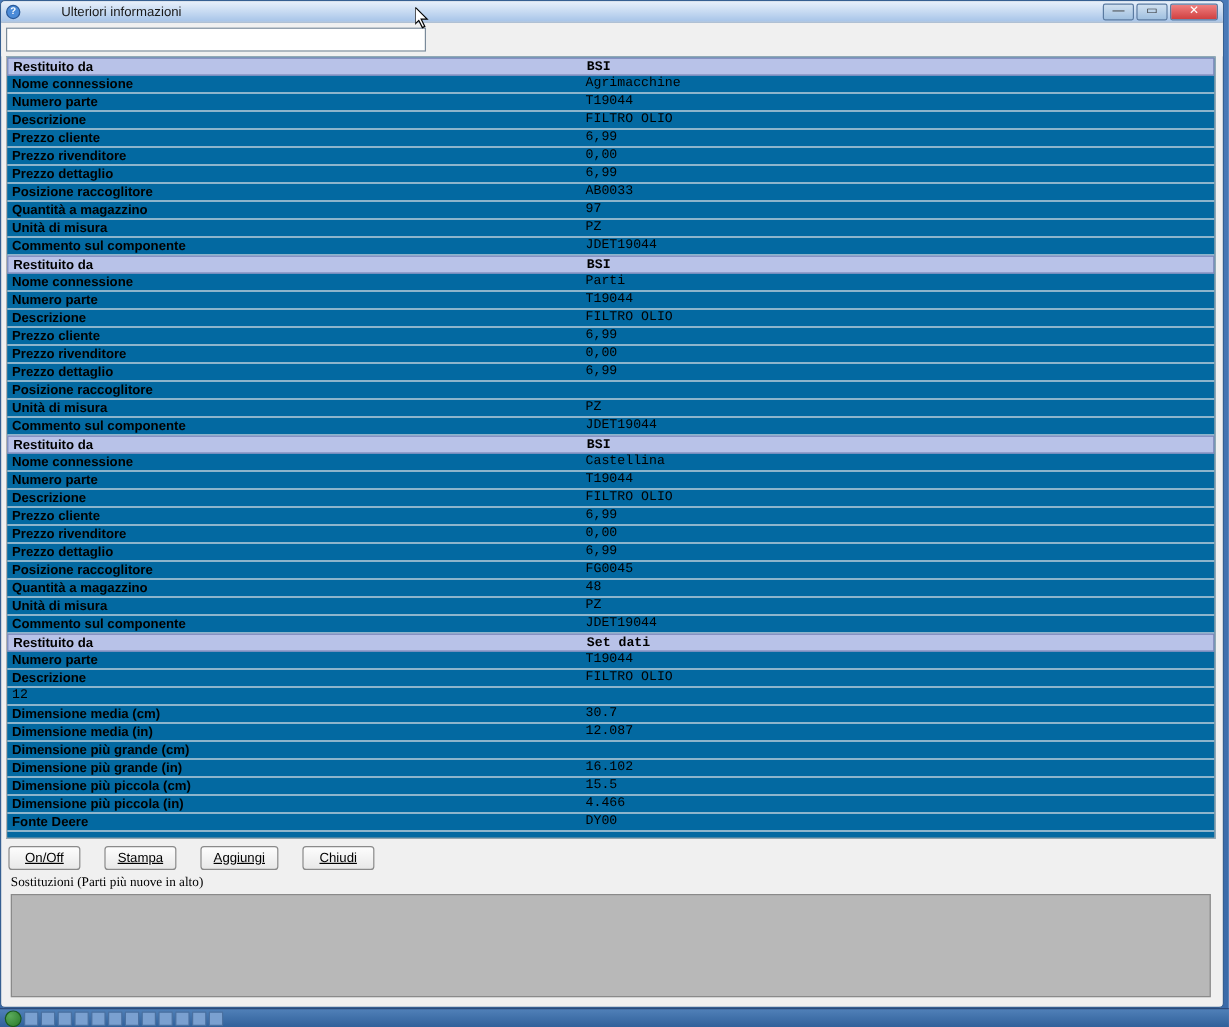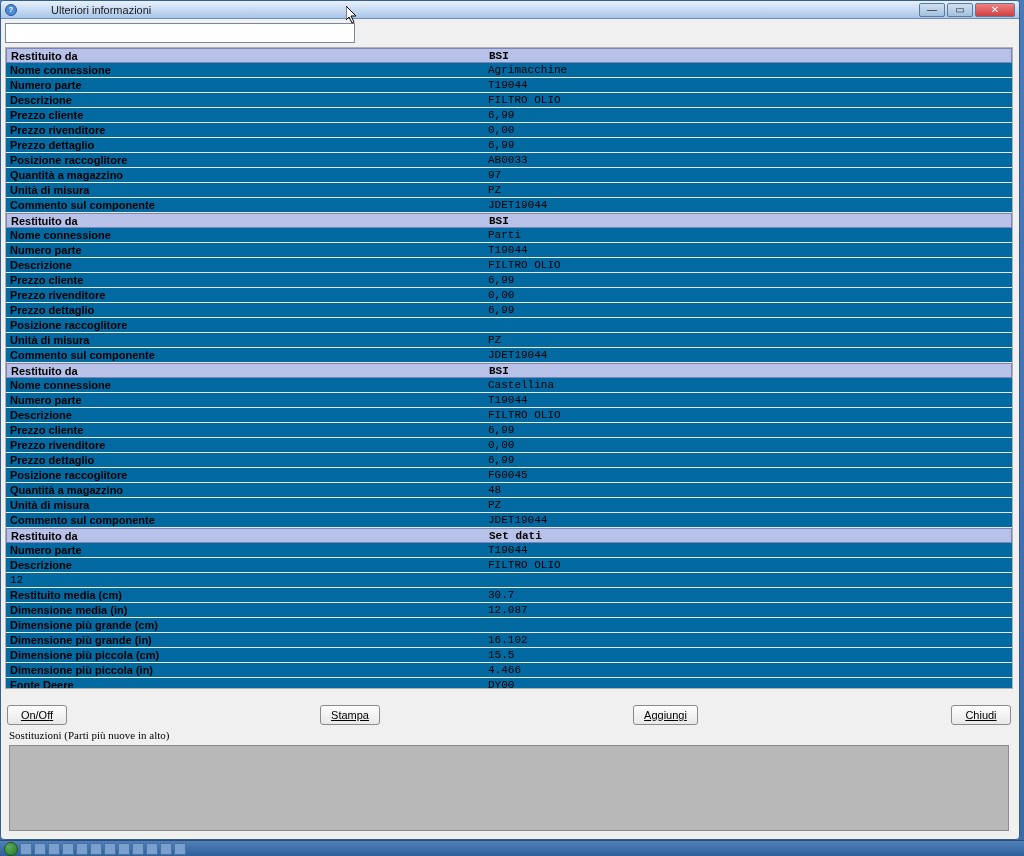--- a/index.html
+++ b/index.html
@@ -116,23 +116,23 @@
   .grid-row .c2 {
     flex: 1;
     padding-left: 4px;
     white-space: nowrap;
     overflow: hidden;
     font-family: Liberation Mono, monospace;
   }
   .grid-row.header .c1, .grid-row.header .c2 { font-weight: bold; }
   .bottom-buttons {
     display: flex;
-    justify-content: space-between;
-    gap: 6px;
-    padding: 16px 2px 2px 2px;
+    justify-content: flex-start;
+    gap: 20px;
+    padding: 6px 2px 2px 2px;
   }
   .btn {
     min-width: 60px;
     height: 20px;
     padding: 0 10px;
     background: linear-gradient(to bottom, #fdfdfd, #e8e8e8);
     border: 1px solid #8a8a8a;
     border-radius: 3px;
     font-size: 11px;
     cursor: pointer;
@@ -344,21 +344,21 @@
           <div class="c2">T19044</div>
         </div>
       <div class="grid-row">
           <div class="c1">Descrizione</div>
           <div class="c2">FILTRO OLIO</div>
         </div>
       <div class="grid-row">
           <div class="c2">12</div>
         </div>
       <div class="grid-row">
-          <div class="c1">Restituito media (cm)</div>
+          <div class="c1">Dimensione media (cm)</div>
           <div class="c2">30.7</div>
         </div>
       <div class="grid-row">
           <div class="c1">Dimensione media (in)</div>
           <div class="c2">12.087</div>
         </div>
       <div class="grid-row">
           <div class="c1">Dimensione più grande (cm)</div>
         </div>
       <div class="grid-row">

